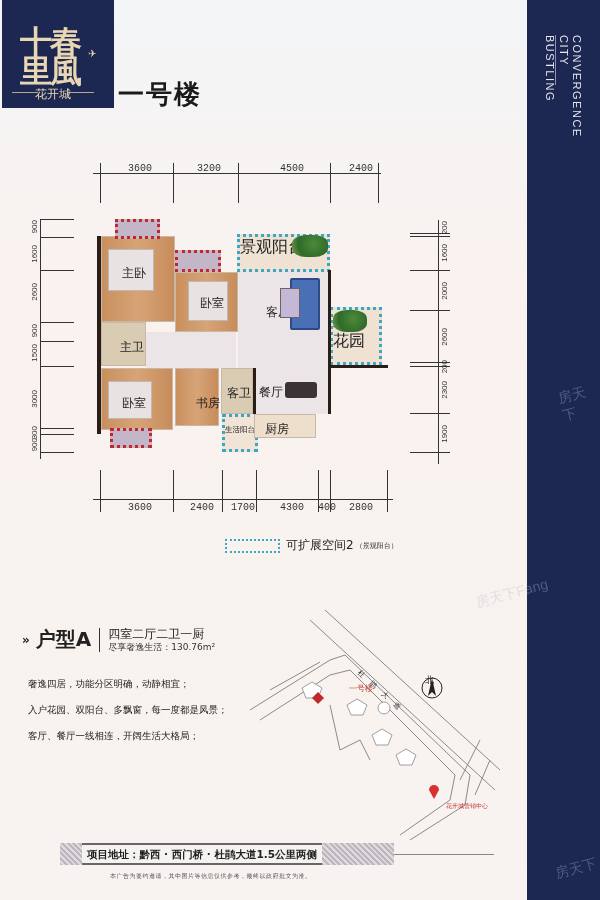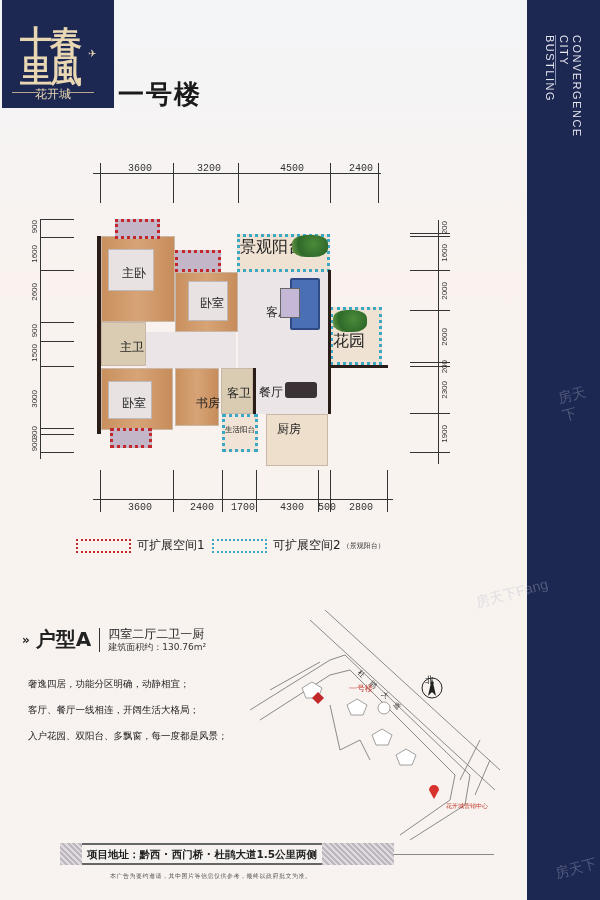--- a/index.html
+++ b/index.html
@@ -171,21 +171,21 @@
     <div class="cyan-dash" style="left:330px;top:307px;width:52px;height:58px;background:#efe2d2">
       <span class="rlabel" style="left:10px;top:30px">入户花园</span>
       <div class="green" style="left:0;top:0;width:34px;height:22px"></div>
     </div>
 
     <div class="room tile" style="left:253px;top:368px;width:77px;height:46px;border:none">
       <span class="rlabel" style="left:6px;top:16px">餐厅</span>
       <div style="position:absolute;left:32px;top:14px;width:32px;height:16px;background:#3a3234;border-radius:3px"></div>
     </div>
 
-    <div class="room" style="left:266px;top:414px;width:62px;height:52px;background:#eedfcc">
+    <div class="room" style="left:254px;top:414px;width:62px;height:24px;background:#eedfcc">
       <span class="rlabel" style="left:10px;top:6px">厨房</span>
     </div>
 
     <div class="wall" style="left:97px;top:236px;width:4px;height:198px"></div>
     <div class="wall" style="left:328px;top:270px;width:3px;height:144px"></div>
     <div class="wall" style="left:253px;top:368px;width:3px;height:46px"></div>
     <div class="wall" style="left:328px;top:365px;width:60px;height:3px"></div>
   </div>
 
   <div>
@@ -194,48 +194,44 @@
     <div class="line" style="left:173px;top:470px;width:1px;height:42px"></div>
     <div class="line" style="left:222px;top:470px;width:1px;height:42px"></div>
     <div class="line" style="left:256px;top:470px;width:1px;height:42px"></div>
     <div class="line" style="left:318px;top:470px;width:1px;height:42px"></div>
     <div class="line" style="left:330px;top:470px;width:1px;height:42px"></div>
     <div class="line" style="left:387px;top:470px;width:1px;height:42px"></div>
     <div class="dim-label" style="left:128px;top:502px">3600</div>
     <div class="dim-label" style="left:190px;top:502px">2400</div>
     <div class="dim-label" style="left:231px;top:502px">1700</div>
     <div class="dim-label" style="left:280px;top:502px">4300</div>
-    <div class="dim-label" style="left:318px;top:502px">500</div>
+    <div class="dim-label" style="left:318px;top:502px">400</div>
     <div class="dim-label" style="left:349px;top:502px">2800</div>
   </div>
 
-  <div class="legend" style="left:76px">
-    <div class="box red-dash" style="position:relative;border-width:2px"></div>
-    <span>可扩展空间1</span>
-  </div>
-  <div class="legend" style="left:212px">
+  <div class="legend" style="left:225px">
     <div class="box cyan-dash" style="position:relative;border-width:2px"></div>
     <span>可扩展空间2</span>
     <span class="small">（景观阳台）</span>
   </div>
 
   <div class="unit">
     <span class="arrow">»</span>
     <span class="name">户型A</span>
     <span class="sep"></span>
     <div>
       <div class="desc1">四室二厅二卫一厨</div>
-      <div class="desc2">建筑面积约：130.76m²</div>
+      <div class="desc2">尽享奢逸生活：130.76m²</div>
     </div>
   </div>
 
   <div class="features">
     <div>奢逸四居，功能分区明确，动静相宜；</div>
+    <div>入户花园、双阳台、多飘窗，每一度都是风景；</div>
     <div>客厅、餐厅一线相连，开阔生活大格局；</div>
-    <div>入户花园、双阳台、多飘窗，每一度都是风景；</div>
   </div>
 
   <div class="map">
     <svg width="250" height="240" viewBox="0 0 250 240">
       <g fill="none" stroke="#8a8a8a" stroke-width="1">
         <path d="M60 20 L245 190"></path>
         <path d="M75 10 L250 170"></path>
         <path d="M0 110 L80 60 L95 55 L220 175 L215 205 L160 240"></path>
         <path d="M10 120 L80 75 L100 70 L205 175 L200 200 L150 235"></path>
         <path d="M20 90 L70 62"></path>

